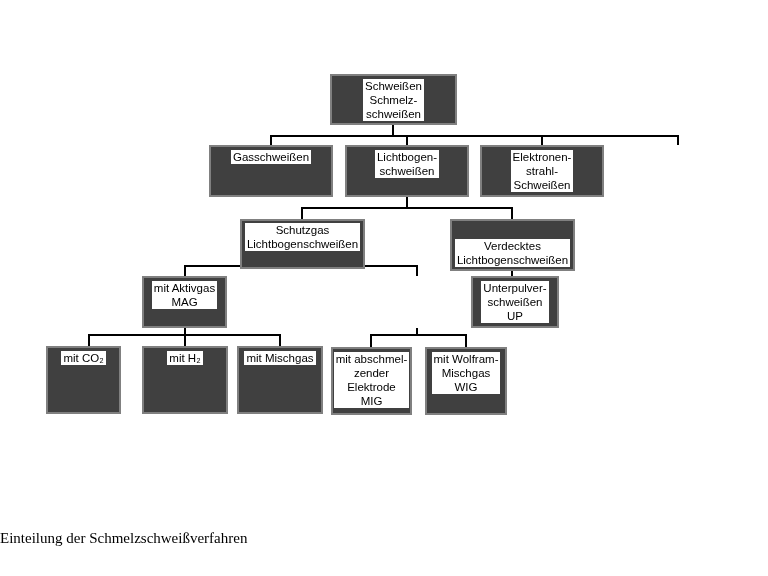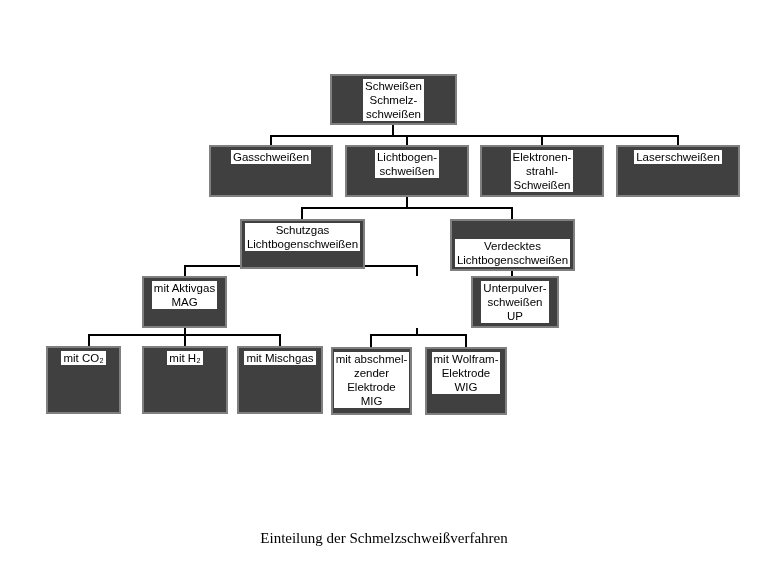--- a/index.html
+++ b/index.html
@@ -39,21 +39,21 @@
   .line {
     position: absolute;
     background: #000000;
   }
 
   .caption {
     position: absolute;
     left: 0;
     top: 530px;
     width: 768px;
-    text-align: center;
+    text-align: left;
     color: #000000;
     font-family: "Liberation Serif", "DejaVu Serif", serif;
     font-size: 15px;
     line-height: 16px;
   }
 </style>
 </head>
 <body>
 
 <div class="stage">
@@ -97,23 +97,20 @@
   </div>
   <div class="box" style="left:345px;top:145px;width:124px;height:52px">
     <span class="label">Lichtbogen-
 schweißen</span>
   </div>
   <div class="box" style="left:480px;top:145px;width:124px;height:52px">
     <span class="label">Elektronen-
 strahl-
 Schweißen</span>
   </div>
-  <div class="box" style="left:616px;top:145px;width:124px;height:52px">
-    <span class="label">Laserschweißen</span>
-  </div>
 
   <div class="box" style="left:240px;top:219px;width:125px;height:50px;padding-top:2px">
     <span class="label">Schutzgas
 Lichtbogenschweißen</span>
   </div>
   <div class="box" style="left:450px;top:219px;width:125px;height:52px;padding-top:18px">
     <span class="label">Verdecktes
 Lichtbogenschweißen</span>
   </div>
 
@@ -137,19 +134,19 @@
     <span class="label">mit Mischgas</span>
   </div>
   <div class="box" style="left:331px;top:347px;width:81px;height:68px">
     <span class="label">mit abschmel-
 zender
 Elektrode
 MIG</span>
   </div>
   <div class="box" style="left:425px;top:347px;width:82px;height:68px">
     <span class="label">mit Wolfram-
-Elektrode
+Mischgas
 WIG</span>
   </div>
 
   <div class="caption">Einteilung der Schmelzschweißverfahren</div>
 
 </div>
 
 </body></html>

